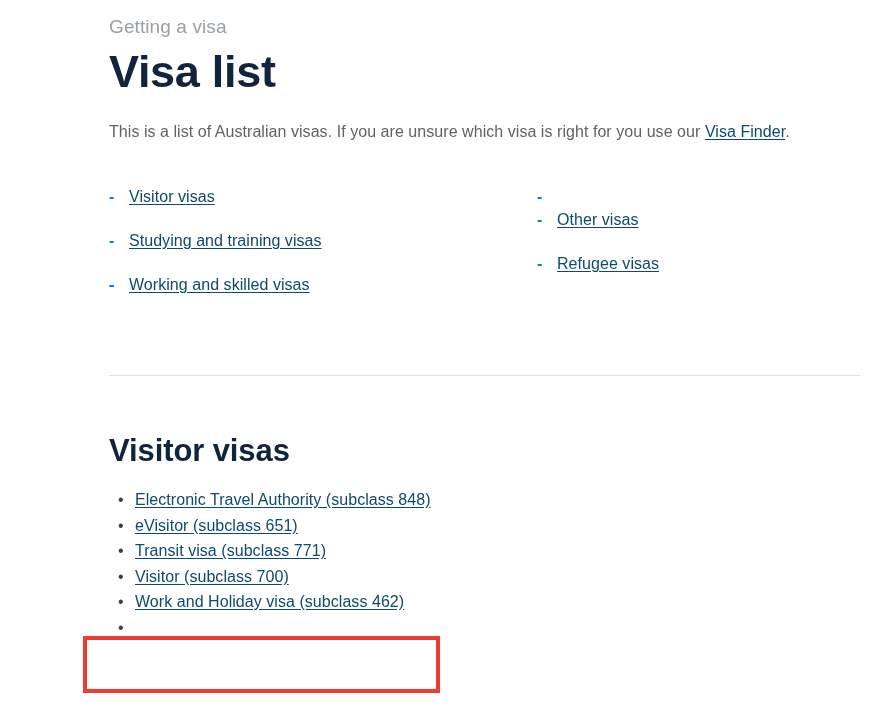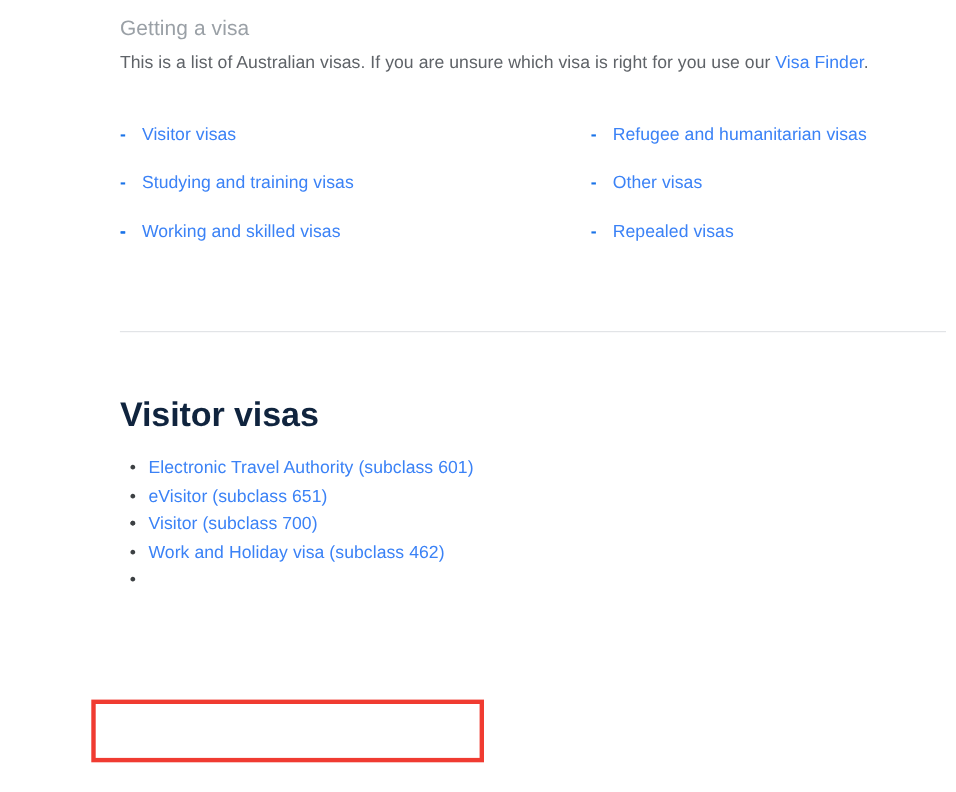--- a/index.html
+++ b/index.html
@@ -51,21 +51,22 @@
 
   .intro {
     font-size: 16px;
     line-height: 24px;
     color: #5f6368;
     margin: 0;
     letter-spacing: 0.05px;
   }
 
   a.link {
-    color: #3b82f6;
+    color: #0c4a6e;
+    text-decoration: underline;
     text-underline-offset: 2px;
     cursor: pointer;
   }
 
   
   .dash-columns {
     position: relative;
     margin-top: 42px;
     height: 168px;
   }
@@ -159,20 +160,21 @@
   }
 </style>
 </head>
 <body>
 
 <div class="page">
   <div class="content">
 
     <div class="eyebrow">Getting a visa</div>
 
+    <h1 class="page-title">Visa list</h1>
 
     <p class="intro"><span>This is a list of Australian visas. If you are unsure which visa is right for you use our </span><a class="link">Visa Finder</a><span>.</span></p>
 
     <div class="dash-columns">
 
       <div class="dash-col left">
         <div class="dash-item">
           <span class="dash-mark">-</span>
           <a class="link">Visitor visas</a>
         </div>
@@ -185,50 +187,50 @@
         </div>
         <div class="dash-item">
           <span class="dash-mark">-</span>
           <a class="link">Working and skilled visas</a>
         </div>
       </div>
 
       <div class="dash-col right">
         <div class="dash-item">
           <span class="dash-mark">-</span>
-          <a class="link">Refugee and humanitarian visas</a>
         </div>
         <div class="dash-item">
           <span class="dash-mark">-</span>
           <a class="link">Other visas</a>
         </div>
         <div class="dash-item">
           <span class="dash-mark">-</span>
-          <a class="link">Repealed visas</a>
+          <a class="link">Refugee visas</a>
         </div>
       </div>
 
     </div>
 
     <hr class="divider">
 
     <h2 class="section-title">Visitor visas</h2>
 
     <div class="bullet-wrap">
       <ul class="bullet-list">
         <li>
           <span class="bullet-dot">•</span>
-          <a class="link">Electronic Travel Authority (subclass 601)</a>
+          <a class="link">Electronic Travel Authority (subclass 848)</a>
         </li>
         <li>
           <span class="bullet-dot">•</span>
           <a class="link">eVisitor (subclass 651)</a>
         </li>
         <li>
           <span class="bullet-dot">•</span>
+          <a class="link">Transit visa (subclass 771) </a>
         </li>
         <li>
           <span class="bullet-dot">•</span>
           <a class="link">Visitor (subclass 700)</a>
         </li>
         <li>
           <span class="bullet-dot">•</span>
           <a class="link">Work and Holiday visa (subclass 462)</a>
         </li>
         <li>

